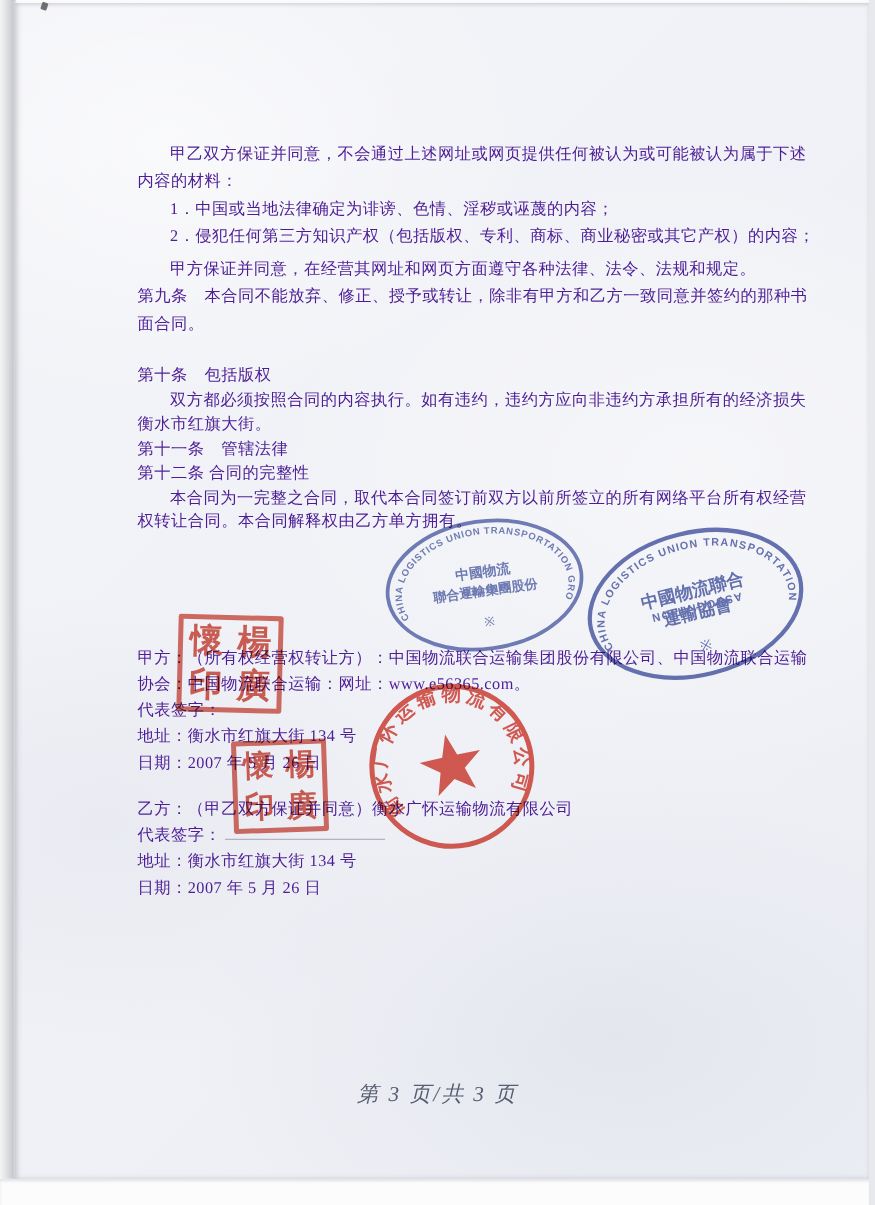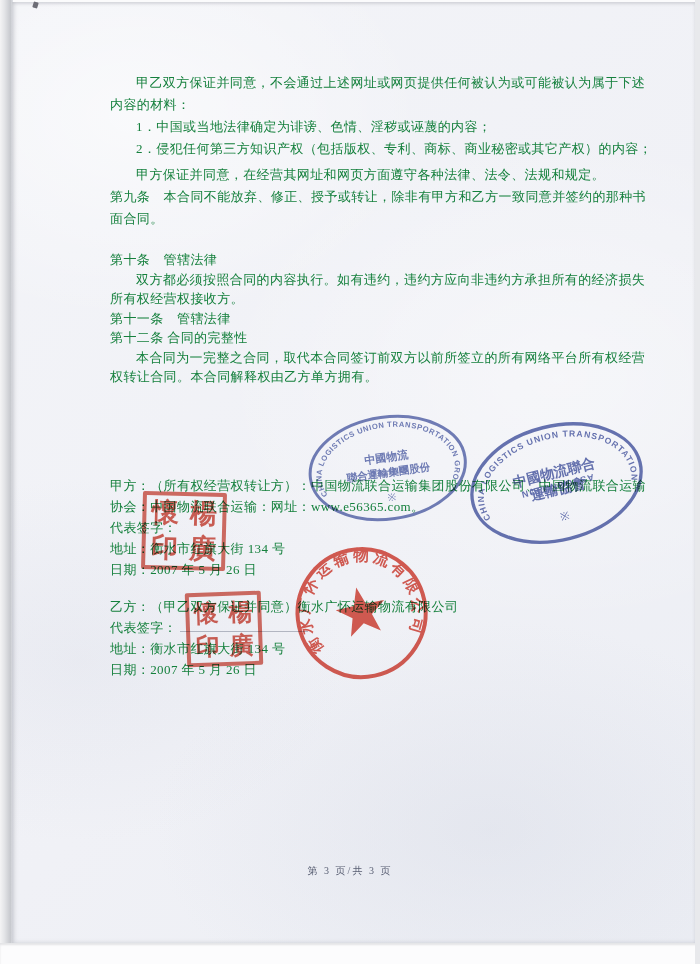--- a/index.html
+++ b/index.html
@@ -21,32 +21,32 @@
   }
   .left-seam{position:absolute;left:0;top:0;width:13px;height:964px;
     background:linear-gradient(90deg,#f4f4f5 0%,#e3e4e7 35%,#c7c9ce 80%,#dfe1e6 100%);}
   .bottom-strip{position:absolute;left:0;bottom:0;width:700px;height:21px;background:#fcfcfd;
     box-shadow:inset 0 2px 2px rgba(190,192,198,.4);}
   .right-strip{position:absolute;right:0;top:0;width:5px;height:964px;background:#e8e9ec;}
   .corner-speck{position:absolute;left:33px;top:2px;width:5px;height:6px;background:#6d6d76;
     transform:rotate(18deg);border-radius:1px;}
 
   
-  .txt{color:#15803d;font-size:13px;letter-spacing:.4px;white-space:nowrap;}
+  .txt{color:#4c1d95;font-size:13px;letter-spacing:.4px;white-space:nowrap;margin-top:40px;}
   .sectionA{position:absolute;left:110px;top:72px;line-height:22px;}
   .sectionB{position:absolute;left:110px;top:250px;line-height:19.5px;}
   .indent{padding-left:26px;}
   .gap-sm{margin-top:4px;}
   .party{position:absolute;left:110px;line-height:21px;}
   .party-a{top:475px;}
   .party-b{top:596px;}
   .sig-line{display:inline-block;width:128px;height:12px;margin-left:3px;
     border-bottom:1px solid rgba(105,110,130,.45);vertical-align:baseline;}
   .footer{position:absolute;left:0;right:0;top:864px;text-align:center;
-    color:#585e72;font-size:10px;letter-spacing:2px;}
+    color:#585e72;font-size:17px;letter-spacing:2px;font-style:italic;}
 
   
   .stamp{position:absolute;mix-blend-mode:multiply;}
   .seal-square{
     border:4px solid rgba(201,55,40,.8);
     display:grid;grid-template-columns:1fr 1fr;grid-template-rows:1fr 1fr;
     align-items:center;justify-items:center;
     color:rgba(201,55,40,.88);font-weight:bold;
     opacity:.9;border-radius:2px;
   }
@@ -71,23 +71,23 @@
     <div class="indent">甲乙双方保证并同意，不会通过上述网址或网页提供任何被认为或可能被认为属于下述</div>
     <div>内容的材料：</div>
     <div class="indent">1．中国或当地法律确定为诽谤、色情、淫秽或诬蔑的内容；</div>
     <div class="indent">2．侵犯任何第三方知识产权（包括版权、专利、商标、商业秘密或其它产权）的内容；</div>
     <div class="indent gap-sm">甲方保证并同意，在经营其网址和网页方面遵守各种法律、法令、法规和规定。</div>
     <div>第九条　本合同不能放弃、修正、授予或转让，除非有甲方和乙方一致同意并签约的那种书</div>
     <div>面合同。</div>
   </div>
 
   <div class="sectionB txt">
-    <div>第十条　管辖法律</div>
+    <div>第十条　包括版权</div>
     <div class="indent">双方都必须按照合同的内容执行。如有违约，违约方应向非违约方承担所有的经济损失</div>
-    <div>所有权经营权接收方。</div>
+    <div>衡水市红旗大街。</div>
     <div>第十一条　管辖法律</div>
     <div>第十二条 合同的完整性</div>
     <div class="indent">本合同为一完整之合同，取代本合同签订前双方以前所签立的所有网络平台所有权经营</div>
     <div>权转让合同。本合同解释权由乙方单方拥有。</div>
   </div>
 
   <div class="party party-a txt">
     <div>甲方：（所有权经营权转让方）：中国物流联合运输集团股份有限公司、中国物流联合运输</div>
     <div>协会：中国物流联合运输：网址：www.e56365.com。</div>
     <div>代表签字：</div>

